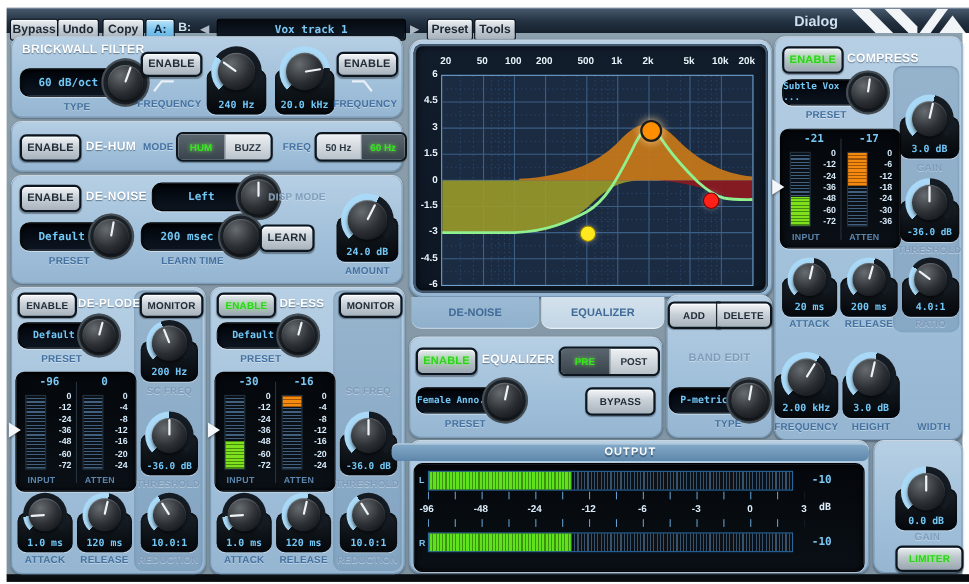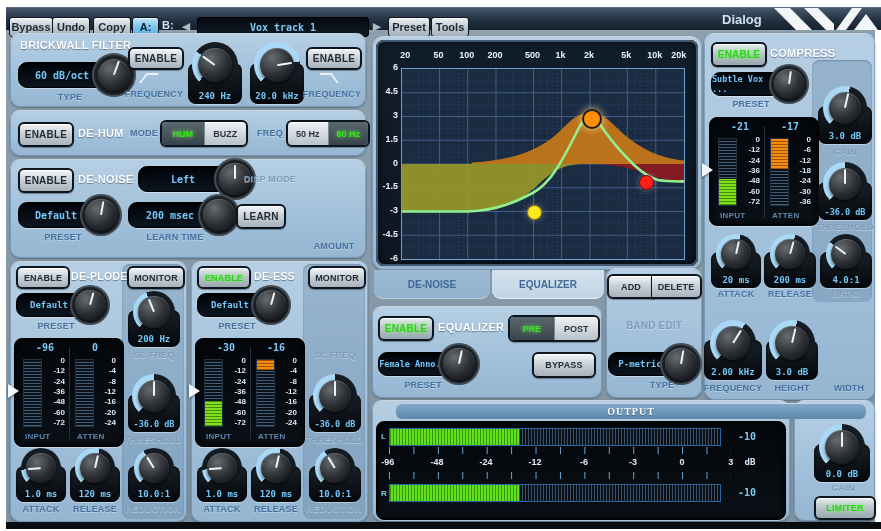--- a/index.html
+++ b/index.html
@@ -194,20 +194,28 @@
   <div class="combo" style="left:128px;top:202px;width:94px;height:26px;">
     <div class="cdisp">200 msec</div>
     <div class="kn plain" style="right:-18px;top:-8px;width:42px;height:42px;">
         <div class="ptr" style="transform:rotate(5deg);"></div>
         <div class="ring"></div>
         <div class="body"></div>
       </div>
   </div>
   <div class="lbl" style="left:132px;top:232px;width:86px;">LEARN TIME</div>
   <div class="btn" style="left:236px;top:204px;width:46px;height:21px;">LEARN</div>
+  <div class="kv" style="left:306px;top:176px;width:56px;height:62px;">
+    <div class="kn" style="width:48px;height:48px;--deg:162deg;">
+        <div class="ring"></div>
+        <div class="body"></div>
+        <div class="ptr" style="transform:rotate(27deg);"></div>
+      </div>
+    <div class="kval">24.0 dB</div>
+  </div>
   <div class="lbl" style="left:303px;top:241px;width:62px;">AMOUNT</div>
 
   <div class="panel" style="left:10px;top:261px;width:177px;height:261px;"></div>
   <div class="well" style="left:122px;top:264px;width:62px;height:255px;"></div>
   <div class="btn" style="left:16px;top:266px;width:50px;height:19px;font-size:9px;">ENABLE</div>
   <div class="title" style="left:71px;top:270px;font-size:10.5px;">DE-PLODE</div>
   <div class="btn" style="left:127px;top:266px;width:54px;height:19px;font-size:9px;">MONITOR</div>
   <div class="combo" style="left:16px;top:293px;width:76px;height:24px;">
     <div class="cdisp" style="font-size:9px;">Default</div>
     <div class="kn plain" style="right:-18px;top:-8px;width:40px;height:40px;">
@@ -561,21 +569,21 @@
         <div class="body"></div>
         <div class="ptr" style="transform:rotate(13deg);"></div>
       </div>
     <div class="kval">3.0 dB</div>
   </div>
   <div class="lbl" style="left:766px;top:383px;width:52px;">HEIGHT</div>
   <div class="lbl" style="left:822px;top:383px;width:54px;">WIDTH</div>
 
   <div class="panel" style="left:372px;top:400px;width:418px;height:121px;"></div>
   <div class="panel" style="left:794px;top:400px;width:81px;height:121px;"></div>
-  <div class="ohdr" style="left:396px;top:403px;width:470px;height:16px;font-family:Liberation Serif, serif;">OUTPUT</div>
+  <div class="ohdr" style="left:356px;top:403px;width:434px;height:16px;">OUTPUT</div>
   <div class="mbox" style="left:376px;top:421px;width:408px;height:97px;">
     <div class="chlab" style="left:4px;top:10px;">L</div>
     <div class="hbar" style="left:12px;top:6px;width:330px;height:16px;">
         <div class="hfill" style="width:39%;"></div>
       </div>
     <div class="mpeak" style="left:352px;top:9px;width:36px;">-10</div>
     <div class="hticks" style="left:12px;top:25px;width:342px;height:7px;"></div>
     <div class="oscale" style="left:0px;top:35px;width:360px;height:12px;">
         <span class="tick">-96</span>
         <span class="tick">-48</span>

